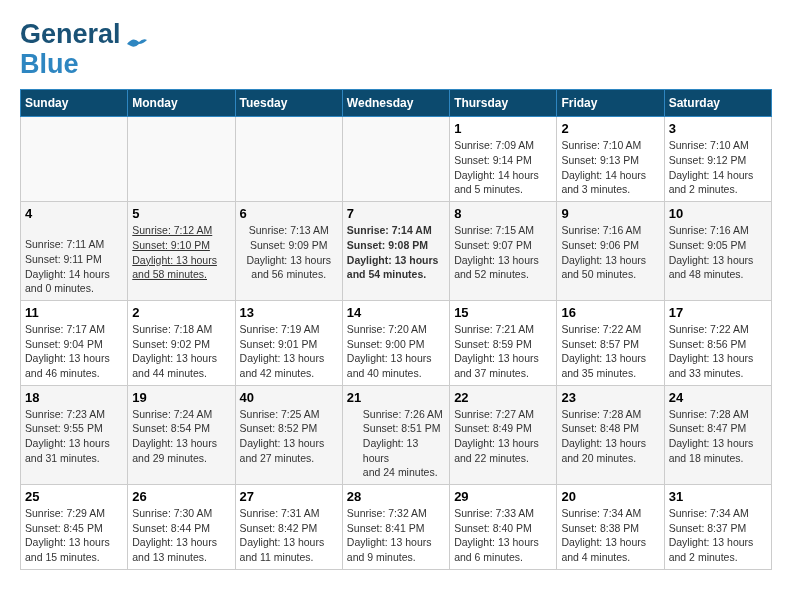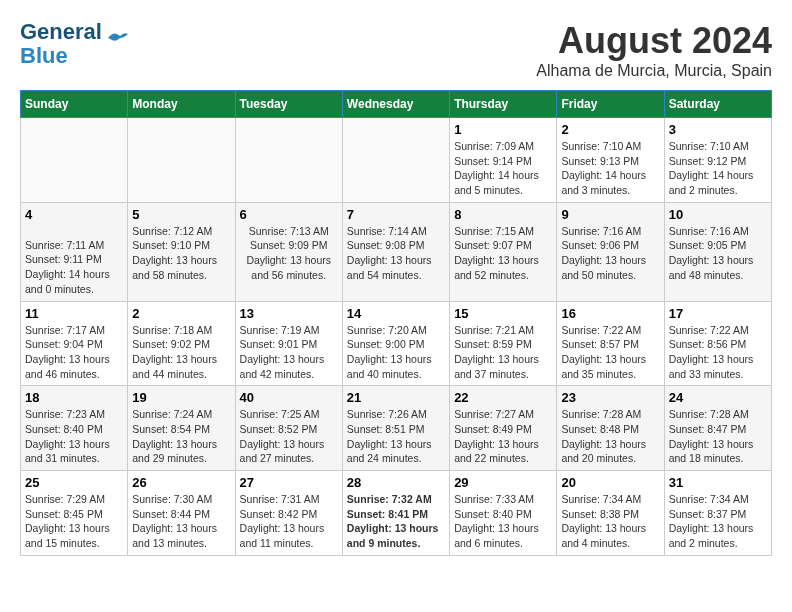--- a/index.html
+++ b/index.html
@@ -32,21 +32,21 @@
     .location {
       font-size: 16px;
       color: #333;
     }
     .calendar {
       width: 100%;
       border-collapse: collapse;
       font-size: 11px;
     }
     .calendar th {
-      background: #15803d;
+      background: #0c4a6e;
       color: #fff;
       padding: 6px 4px;
       text-align: left;
       border: 1px solid #2e86c1;
       font-size: 12px;
     }
     .calendar td {
       border: 1px solid #ccc;
       vertical-align: top;
       padding: 4px;
@@ -74,34 +74,30 @@
     tr:nth-child(even) td.empty {
       background: #f0f0f0;
     }
   </style>
 </head>
 <body>
 
 <div class="header">
   <div class="logo">
     <div style="display:flex; align-items:center;">
-      <div style="font-size:22px; font-weight:bold; color:#1a5276; line-height:1.1;">
+      <div style="font-size:27px; font-weight:bold; color:#1a5276; line-height:1.1;">
         <span style="color:#1a5276;">General</span><br>
         <span style="color:#2e86c1;">Blue</span>
       </div>
       <div style="margin-left:4px; margin-top:-8px;">
         <svg width="24" height="20" viewBox="0 0 24 20">
           <path d="M2,10 Q8,2 14,8 Q18,4 22,6 Q18,10 14,10 Q10,14 6,12 Z" fill="#2e86c1"></path>
         </svg>
       </div>
     </div>
-  </div>
-  <div class="title-area">
-    <div class="month-year">August 2024</div>
-    <div class="location">Alhama de Murcia, Murcia, Spain</div>
   </div>
 </div>
 
 <table class="calendar">
   <thead>
     <tr>
       <th>Sunday</th>
       <th>Monday</th>
       <th>Tuesday</th>
       <th>Wednesday</th>
@@ -141,35 +137,35 @@
       <tr>
         <td>
           <div class="day-num">4</div>
           <div class="day-info" style="white-space: pre-line; margin-top: 16px;">Sunrise: 7:11 AM
 Sunset: 9:11 PM
 Daylight: 14 hours
 and 0 minutes.</div>
         </td>
         <td>
           <div class="day-num">5</div>
-          <div class="day-info" style="white-space: pre-line;">Sunrise: 7:12 AM
+          <div class="day-info" style="white-space: pre-line; text-decoration: underline;">Sunrise: 7:12 AM
 Sunset: 9:10 PM
 Daylight: 13 hours
 and 58 minutes.</div>
         </td>
         <td>
           <div class="day-num">6</div>
           <div class="day-info" style="white-space: pre-line; text-align: center;">Sunrise: 7:13 AM
 Sunset: 9:09 PM
 Daylight: 13 hours
 and 56 minutes.</div>
         </td>
         <td>
           <div class="day-num">7</div>
-          <div class="day-info" style="white-space: pre-line;">Sunrise: 7:14 AM
+          <div class="day-info" style="white-space: pre-line; font-weight: bold;">Sunrise: 7:14 AM
 Sunset: 9:08 PM
 Daylight: 13 hours
 and 54 minutes.</div>
         </td>
         <td>
           <div class="day-num">8</div>
           <div class="day-info" style="white-space: pre-line;">Sunrise: 7:15 AM
 Sunset: 9:07 PM
 Daylight: 13 hours
 and 52 minutes.</div>
@@ -237,41 +233,41 @@
           <div class="day-info" style="white-space: pre-line;">Sunrise: 7:22 AM
 Sunset: 8:56 PM
 Daylight: 13 hours
 and 33 minutes.</div>
         </td>
       </tr>
       <tr>
         <td>
           <div class="day-num">18</div>
           <div class="day-info" style="white-space: pre-line;">Sunrise: 7:23 AM
-Sunset: 8:40 PM
+Sunset: 9:55 PM
 Daylight: 13 hours
 and 31 minutes.</div>
         </td>
         <td>
           <div class="day-num">19</div>
           <div class="day-info" style="white-space: pre-line;">Sunrise: 7:24 AM
 Sunset: 8:54 PM
 Daylight: 13 hours
 and 29 minutes.</div>
         </td>
         <td>
           <div class="day-num">40</div>
           <div class="day-info" style="white-space: pre-line;">Sunrise: 7:25 AM
 Sunset: 8:52 PM
 Daylight: 13 hours
 and 27 minutes.</div>
         </td>
         <td>
           <div class="day-num">21</div>
-          <div class="day-info" style="white-space: pre-line;">Sunrise: 7:26 AM
+          <div class="day-info" style="white-space: pre-line; margin-left: 16px;">Sunrise: 7:26 AM
 Sunset: 8:51 PM
 Daylight: 13 hours
 and 24 minutes.</div>
         </td>
         <td>
           <div class="day-num">22</div>
           <div class="day-info" style="white-space: pre-line;">Sunrise: 7:27 AM
 Sunset: 8:49 PM
 Daylight: 13 hours
 and 22 minutes.</div>
@@ -308,21 +304,21 @@
         </td>
         <td>
           <div class="day-num">27</div>
           <div class="day-info" style="white-space: pre-line;">Sunrise: 7:31 AM
 Sunset: 8:42 PM
 Daylight: 13 hours
 and 11 minutes.</div>
         </td>
         <td>
           <div class="day-num">28</div>
-          <div class="day-info" style="white-space: pre-line; font-weight: bold;">Sunrise: 7:32 AM
+          <div class="day-info" style="white-space: pre-line;">Sunrise: 7:32 AM
 Sunset: 8:41 PM
 Daylight: 13 hours
 and 9 minutes.</div>
         </td>
         <td>
           <div class="day-num">29</div>
           <div class="day-info" style="white-space: pre-line;">Sunrise: 7:33 AM
 Sunset: 8:40 PM
 Daylight: 13 hours
 and 6 minutes.</div>

